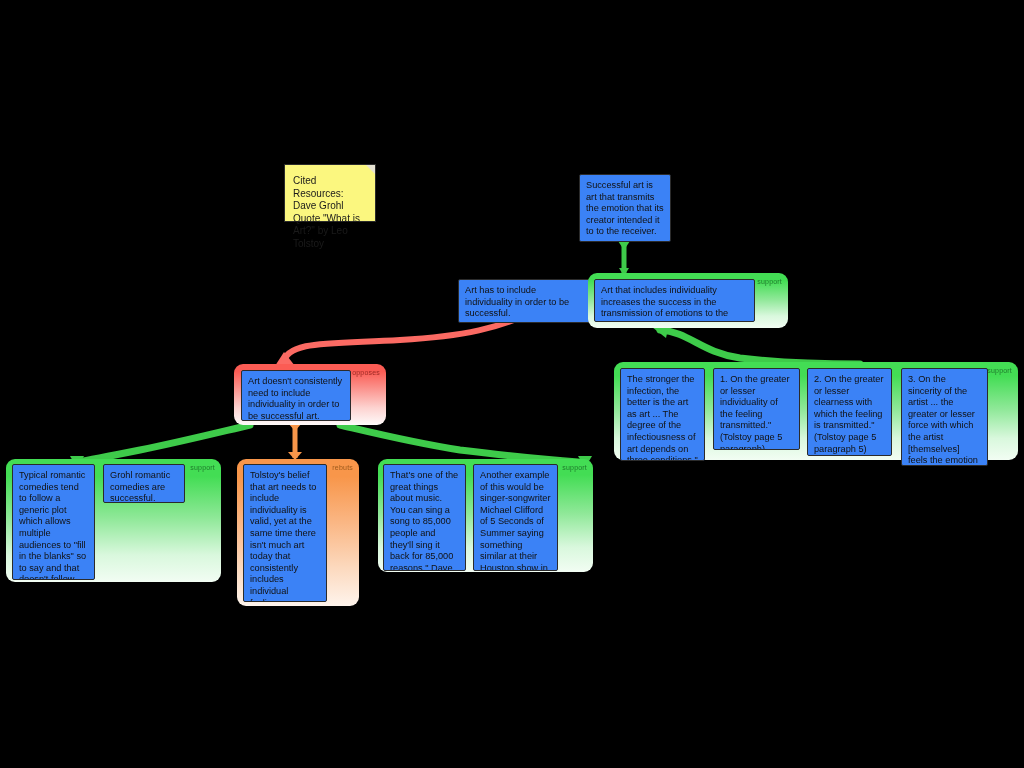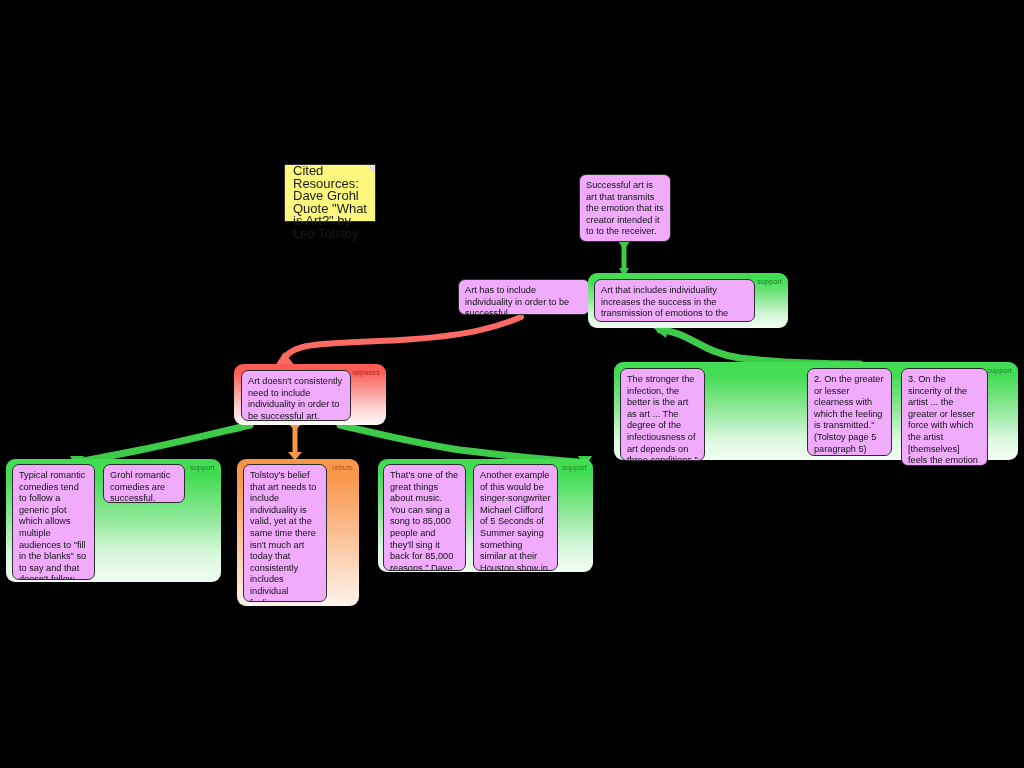--- a/index.html
+++ b/index.html
@@ -57,42 +57,42 @@
     letter-spacing: 0.2px;
     font-family: "Liberation Sans", sans-serif;
   }
   .group.support .group-label { color: #1f7a2c; }
   .group.opposes .group-label { color: #9c2a25; }
   .group.rebuts  .group-label { color: #9c5a1c; }
 
   
   .node {
     position: absolute;
-    background: #f0abfc;
+    background: #3b82f6;
     border: 1px solid #2b2b2b;
-    border-radius: 7px;
+    border-radius: 2px;
     box-sizing: border-box;
     color: #111111;
     font-size: 9.2px;
     line-height: 11.6px;
     padding: 5px 6px 4px 6px;
     font-family: "Liberation Sans", sans-serif;
     overflow: hidden;
   }
 
   
   .sticky {
     position: absolute;
     background: #fbf77f;
     border: 1px solid #2b2b2b;
     box-sizing: border-box;
     color: #1a1a1a;
-    font-size: 13px;
+    font-size: 10px;
     line-height: 12.6px;
-    padding: 0 8px 5px 8px;
+    padding: 10px 8px 5px 8px;
     font-family: "Liberation Sans", sans-serif;
   }
   .sticky .fold {
     position: absolute;
     top: 0;
     right: 0;
     width: 0;
     height: 0;
     border-left: 9px solid transparent;
     border-top: 9px solid #e6e2d2;
@@ -140,21 +140,21 @@
 
   <div class="sticky" style="left:284px; top:164px; width:92px; height:58px;">
     <span class="fold"></span>
     <div>Cited Resources: Dave Grohl Quote "What is Art?" by Leo Tolstoy</div>
   </div>
 
   <div class="node" style="left:579px; top:174px; width:92px; height:68px;">
     <span>Successful art is art that transmits the emotion that its creator intended it to to the receiver.</span>
   </div>
 
-  <div class="node" style="left:458px; top:279px; width:132px; height:36px;">
+  <div class="node" style="left:458px; top:279px; width:132px; height:44px;">
     <span>Art has to include individuality in order to be successful.</span>
   </div>
 
   <div class="group support" style="left:588px; top:273px; width:200px; height:55px;">
     <span class="group-label">support</span>
   </div>
   <div class="node" style="left:594px; top:279px; width:161px; height:43px;">
     <span>Art that includes individuality increases the success in the transmission of emotions to the receiver.</span>
   </div>
 
@@ -164,20 +164,23 @@
   <div class="node" style="left:241px; top:370px; width:110px; height:51px;">
     <span>Art doesn't consistently need to include individuality in order to be successful art.</span>
   </div>
 
   <div class="group support" style="left:614px; top:362px; width:404px; height:98px;">
     <span class="group-label">support</span>
   </div>
   <div class="node" style="left:620px; top:368px; width:85px; height:93px;">
     <span>The stronger the infection, the better is the art as art ... The degree of the infectiousness of art depends on three conditions." (Tolstoy, page 5 paragraph 4/5)</span>
   </div>
+  <div class="node" style="left:713px; top:368px; width:87px; height:82px;">
+    <span>1. On the greater or lesser individuality of the feeling transmitted." (Tolstoy page 5 paragraph)</span>
+  </div>
   <div class="node" style="left:807px; top:368px; width:85px; height:88px;">
     <span>2. On the greater or lesser clearness with which the feeling is transmitted."(Tolstoy page 5 paragraph 5)</span>
   </div>
   <div class="node" style="left:901px; top:368px; width:87px; height:98px;">
     <span>3. On the sincerity of the artist ... the greater or lesser force with which the artist [themselves] feels the emotion [they] transmit." (Tolstoy page 5 paragraph 5)</span>
   </div>
 
   <div class="group support" style="left:6px; top:459px; width:215px; height:123px;">
     <span class="group-label">support</span>
   </div>

